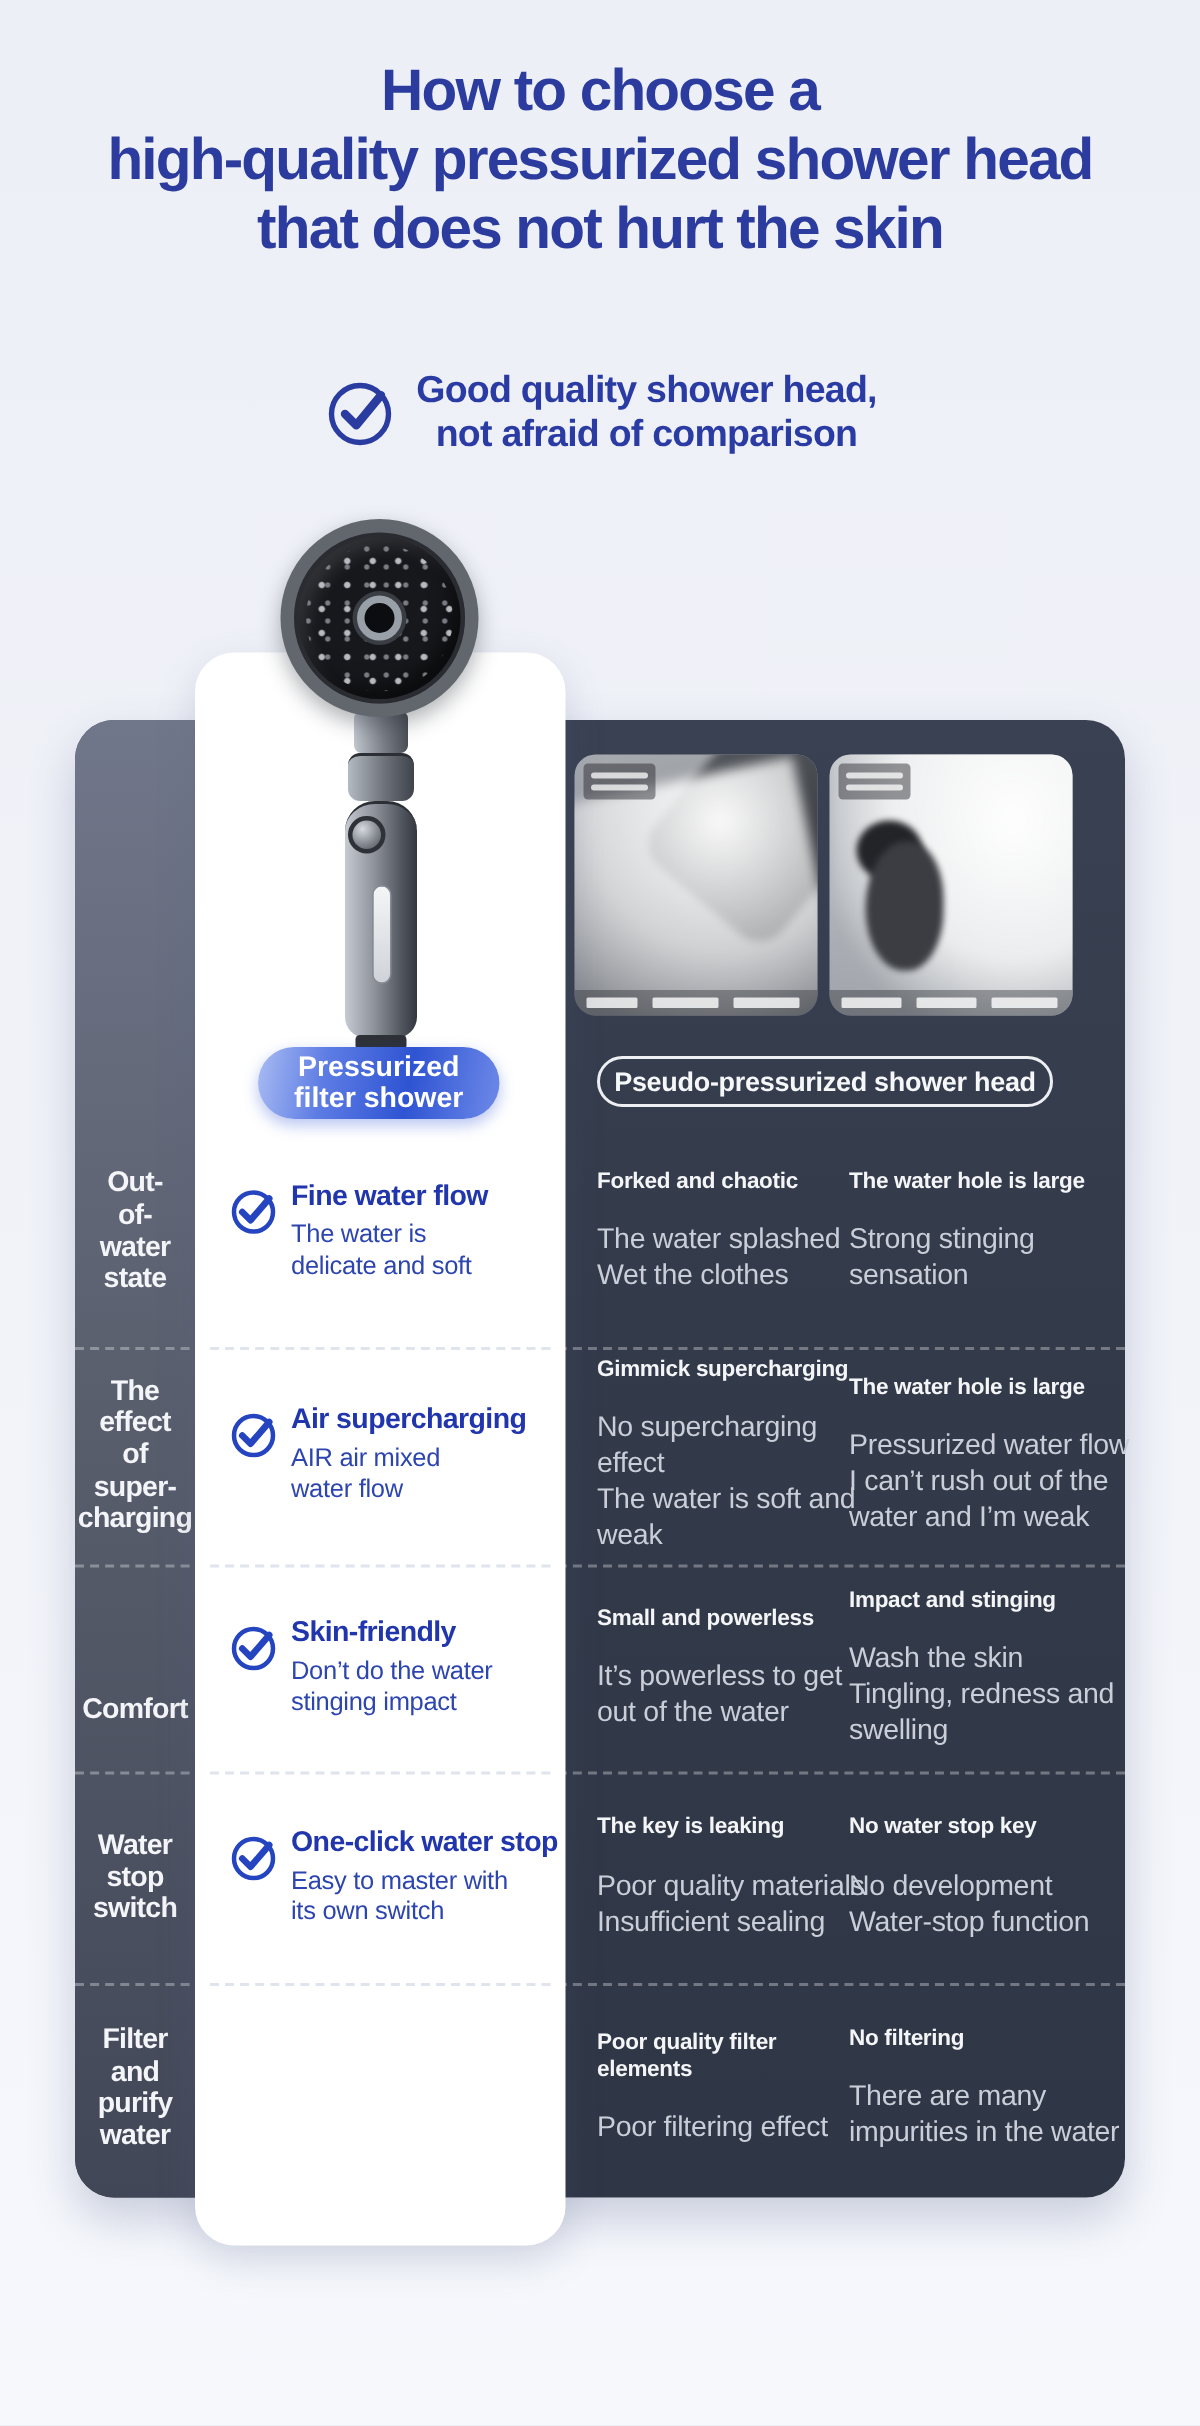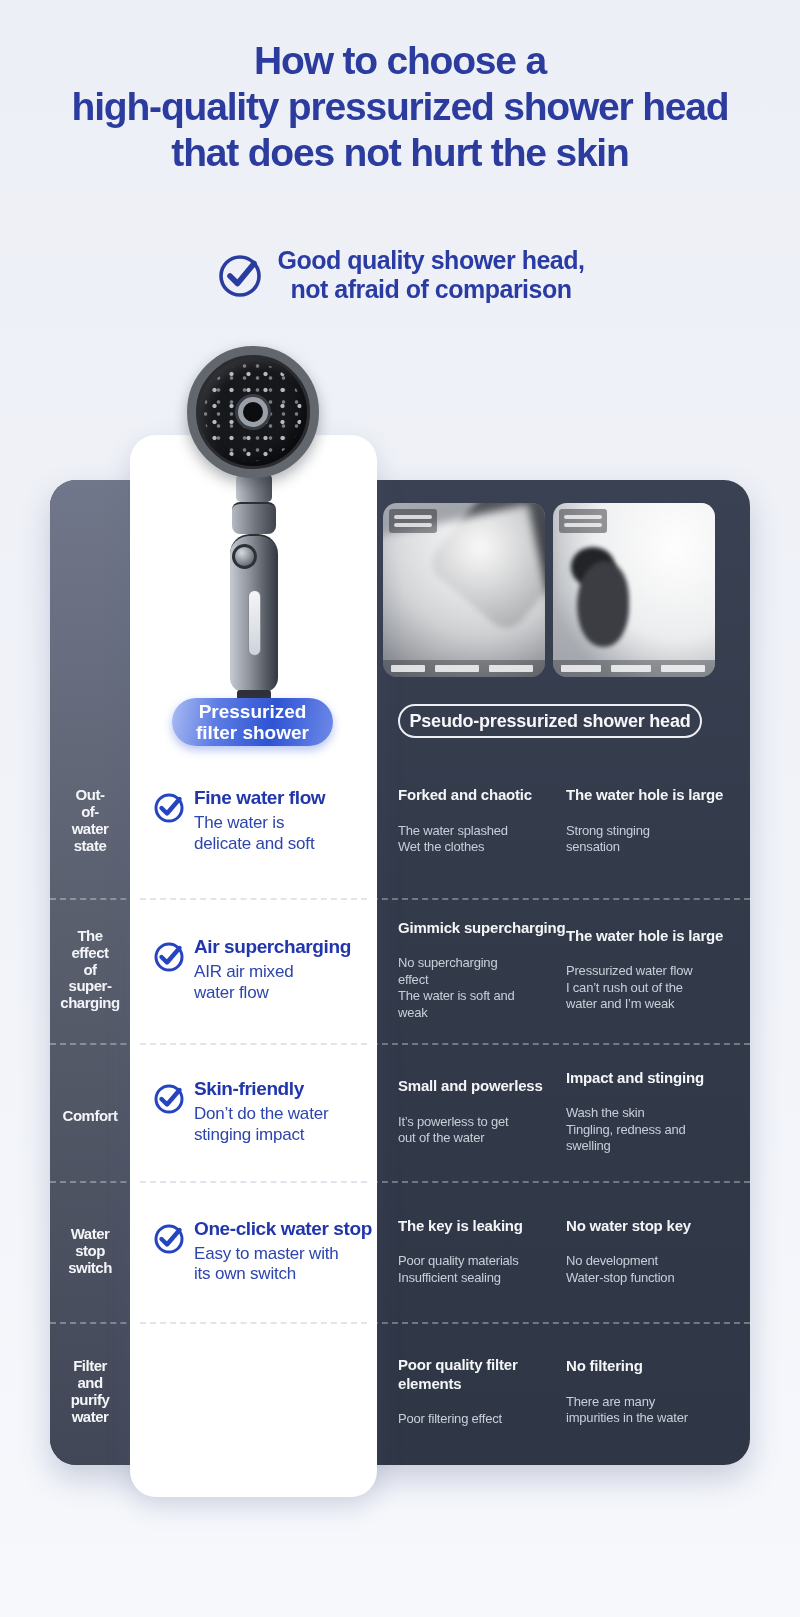--- a/index.html
+++ b/index.html
@@ -66,21 +66,21 @@
     border:2px solid #edeff3; border-radius:18px; z-index:3;
     display:flex; align-items:center; justify-content:center;
     font-size:18px; font-weight:600; letter-spacing:-0.2px; color:#f6f7f9;
     white-space:pre;
   }
   
   .row-label {
     position:absolute; left:50px; width:80px; z-index:2;
     display:flex; align-items:center; justify-content:center;
     text-align:center; white-space:pre;
-    font-size:15px; font-weight:700; line-height:1.12; letter-spacing:-0.5px;
+    font-size:19px; font-weight:700; line-height:1.12; letter-spacing:-0.5px;
     color:#f4f5f8;
   }
   .good-cell {
     position:absolute; left:130px; width:247px; z-index:7;
     display:flex; flex-direction:column; justify-content:center;
     padding-left:64px;
   }
   .gcheck { position:absolute; left:22px; top:50%; margin-top:-31px; width:34px; height:34px; }
   .gtitle {
     font-size:19px; font-weight:700; letter-spacing:-0.4px; line-height:1.15;
@@ -94,21 +94,21 @@
     position:absolute; z-index:3;
     display:flex; flex-direction:column; justify-content:center; gap:18px;
   }
   .bad-cell.c1 { left:398px; width:162px; }
   .bad-cell.c2 { left:566px; width:178px; }
   .btitle {
     font-size:15px; font-weight:700; letter-spacing:-0.2px; line-height:1.22;
     color:#f4f5f7; white-space:pre;
   }
   .btext {
-    font-size:13px; letter-spacing:-0.2px; line-height:1.27;
+    font-size:19px; letter-spacing:-0.2px; line-height:1.27;
     color:#c9ced8; white-space:pre;
   }
   
   .photo {
     position:absolute; top:503px; width:162px; height:174px;
     border-radius:14px; overflow:hidden; z-index:3;
   }
   .photo1 { left:383px; background:linear-gradient(160deg,#a8abb0 0%,#8d9095 55%,#7b7e84 100%); }
   .photo2 { left:553px; background:linear-gradient(200deg,#c6c9cd 0%,#b3b7bc 60%,#9fa3a9 100%); }
   .ph1-head {
@@ -335,21 +335,21 @@
 The water is soft and
 weak</div>
   </div>
   <div class="bad-cell c2" style="top:897px;height:146px">
     <div class="btitle">The water hole is large</div>
     <div class="btext">Pressurized water flow
 I can’t rush out of the
 water and I’m weak</div>
   </div>
 
-  <div class="row-label" style="top:1047px;height:138px">Comfort</div>
+  <div class="row-label" style="top:1071px;height:138px">Comfort</div>
   <div class="good-cell" style="top:1043px;height:138px">
     <span class="gcheck">
       <svg class="check-svg" width="34" height="34" viewBox="0 0 34 34">
           <circle cx="17" cy="18" r="13" fill="none" stroke="#2544c0" stroke-width="3"></circle>
           <path d="M9.5 18 L15 23.5 L27.5 9" fill="none" stroke="#2544c0" stroke-width="4.4" stroke-linecap="round" stroke-linejoin="round"></path>
         </svg>
     </span>
     <div class="gtitle">Skin-friendly</div>
     <div class="gtext">Don’t do the water
 stinging impact</div>

